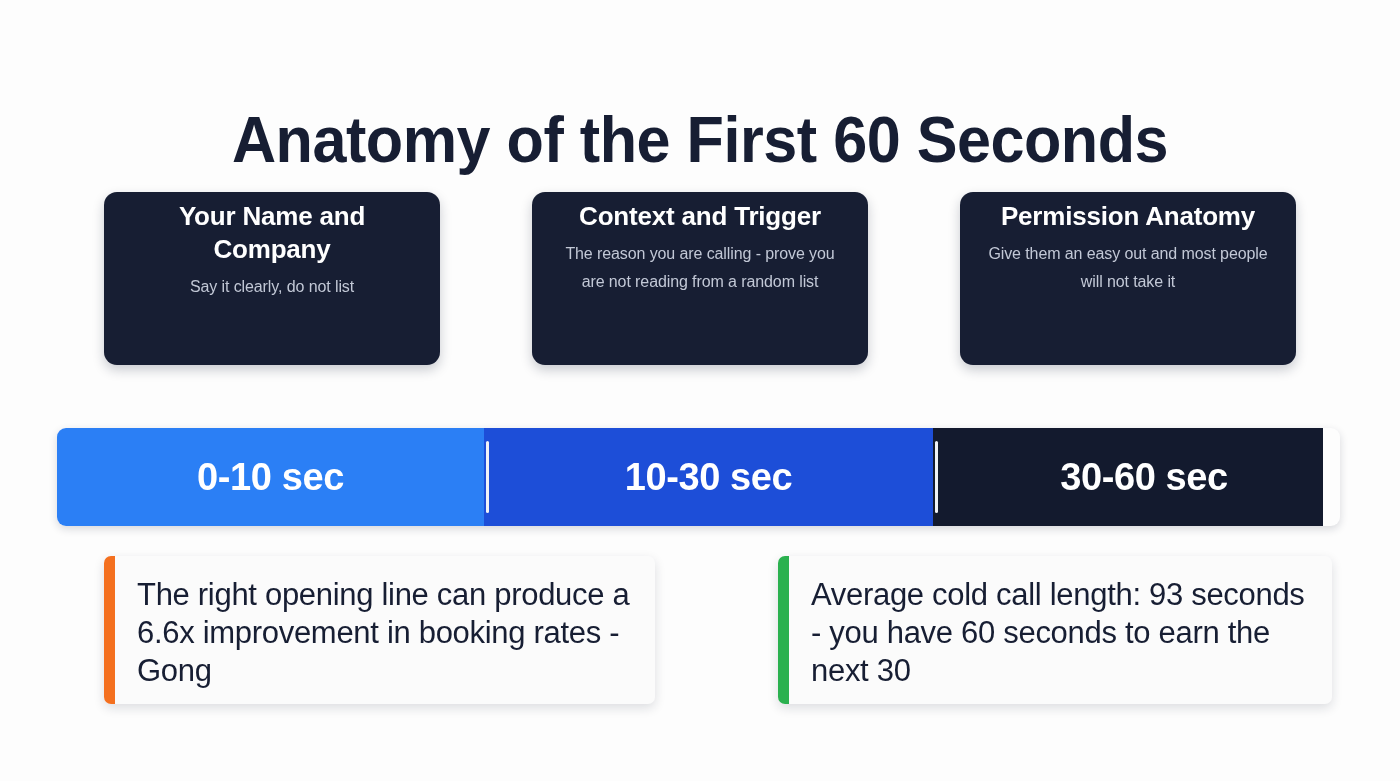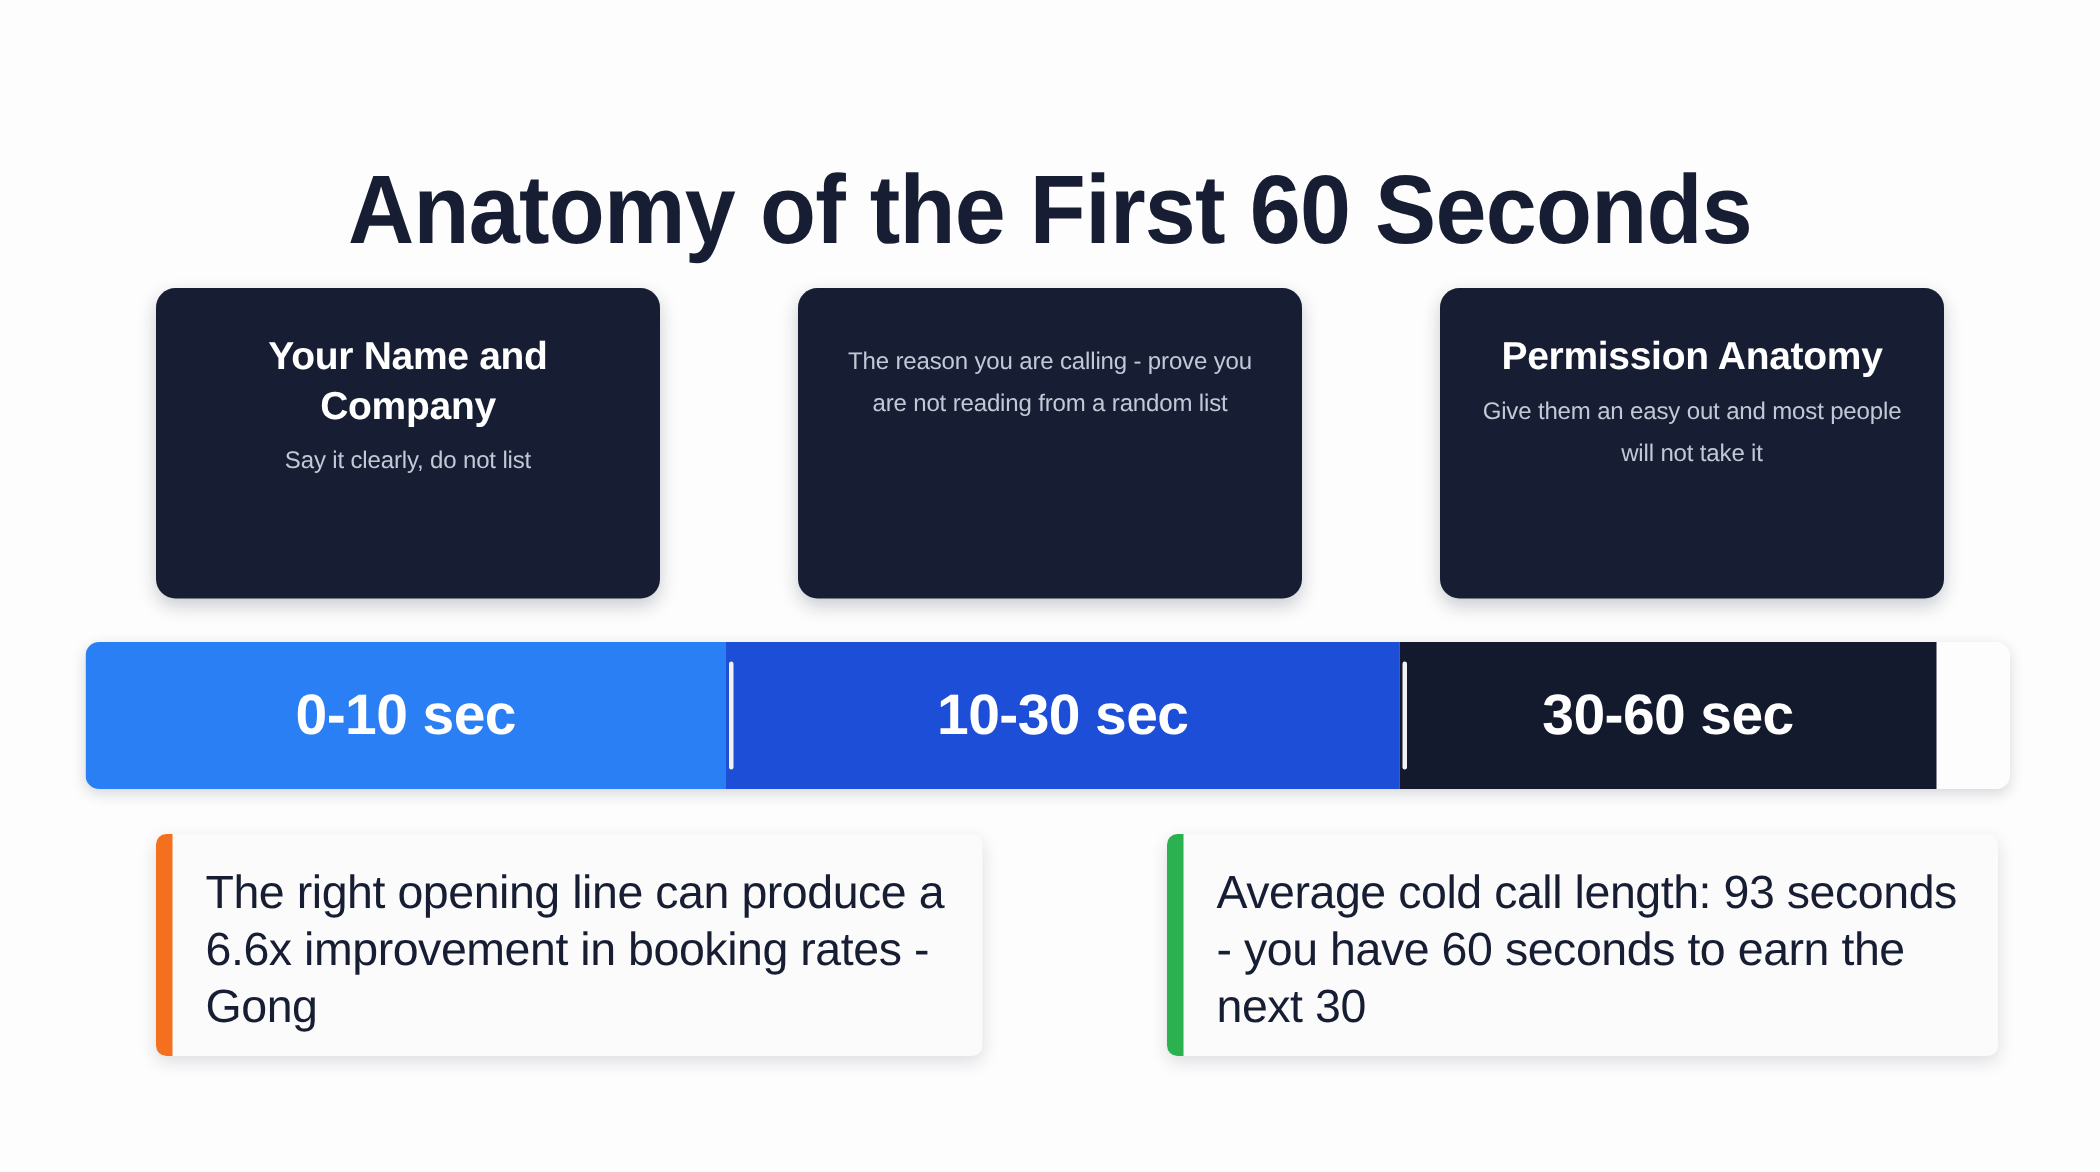--- a/index.html
+++ b/index.html
@@ -39,26 +39,26 @@
     position: absolute;
     left: 104px;
     top: 192px;
     width: 1192px;
     height: 173px;
     display: flex;
     justify-content: space-between;
   }
   .stage-card {
     width: 336px;
-    height: 207px;
+    height: 173px;
     box-sizing: border-box;
     background: #171e33;
     border-radius: 13px;
     box-shadow: 0 5px 12px rgba(20, 26, 48, 0.22);
-    padding: 29px 20px 14px 20px;
+    padding: 8px 20px 14px 20px;
     display: flex;
     flex-direction: column;
     align-items: center;
   }
   .stage-title {
     font-size: 26px;
     line-height: 33px;
     font-weight: bold;
     color: #ffffff;
     text-align: center;
@@ -104,21 +104,21 @@
     position: absolute;
     left: 2px;
     top: 13px;
     bottom: 13px;
     width: 3px;
     background: #f0f2f6;
     border-radius: 2px;
   }
   #seg-0 { width: 427px; background: #2b7ff5; }
   #seg-1 { width: 449px; background: #1d4ed8; }
-  #seg-2 { width: 358px; background: #131a2e; }
+  #seg-2 { width: 358px; background: #131a2e; padding-left: 32px; }
 
   
   .stat-card {
     position: absolute;
     top: 556px;
     height: 148px;
     box-sizing: border-box;
     background: #fbfbfb;
     border-radius: 7px;
     box-shadow: 0 4px 11px rgba(20, 26, 48, 0.14);
@@ -147,20 +147,21 @@
 <h1 id="page-title">Anatomy of the First 60 Seconds</h1>
 
 <div id="stage-row">
 
   <div class="stage-card">
     <div class="stage-title">Your Name and Company</div>
     <div class="stage-desc">Say it clearly, do not list</div>
   </div>
 
   <div class="stage-card">
+    <div class="stage-title">Context and Trigger</div>
     <div class="stage-desc">The reason you are calling - prove you are not reading from a random list</div>
   </div>
 
   <div class="stage-card">
     <div class="stage-title">Permission Anatomy</div>
     <div class="stage-desc">Give them an easy out and most people will not take it</div>
   </div>
 
 </div>
 

